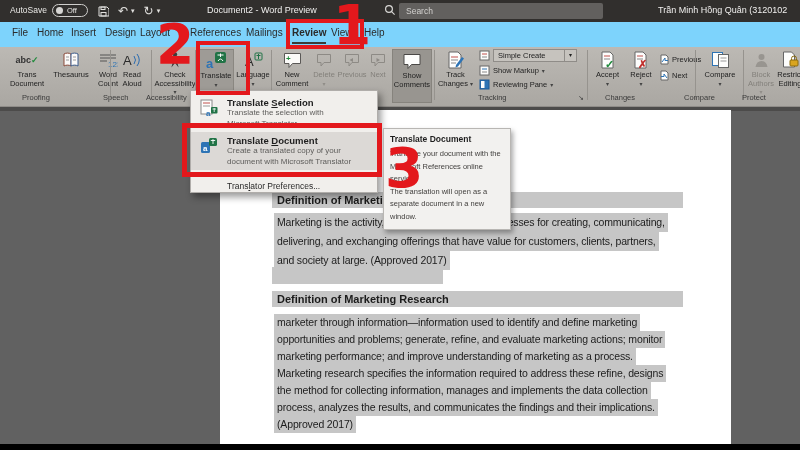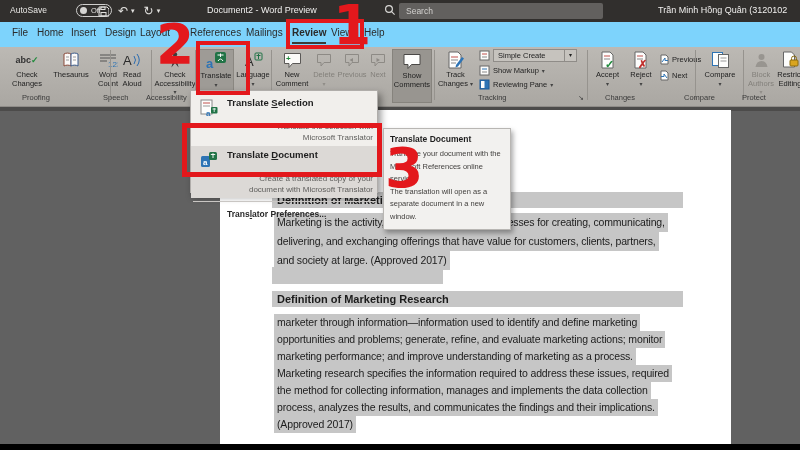--- a/index.html
+++ b/index.html
@@ -4,21 +4,21 @@
 <style>
   * { box-sizing: border-box; margin: 0; padding: 0; }
   body { margin: 0; background: #222; }
   .screen {
     position: relative; width: 800px; height: 450px; overflow: hidden;
     font-family: "Liberation Sans", sans-serif; background: #616161; padding-left: 12px;
   }
   
   .titlebar { position: absolute; left:0; top:0; width:800px; height:22px; background:#312f2d; color:#e9e8e6; }
   .autosave { position:absolute; left:10px; top:5px; font-size:8.5px; }
-  .as-pill { position:absolute; left:52px; top:4px; width:36px; height:13px; border:1px solid #cfcecc; border-radius:7px;margin-left:24px; }
+  .as-pill { position:absolute; left:52px; top:4px; width:36px; height:13px; border:1px solid #cfcecc; border-radius:7px; }
   .as-knob { position:absolute; left:3px; top:2px; width:7px; height:7px; border-radius:50%; background:#d6d5d3; }
   .as-off { position:absolute; left:14px; top:1px; font-size:7.5px; color:#e9e8e6; }
   .qat { position:absolute; top:0; height:22px; display:flex; align-items:center; gap:9px; left:98px; font-size:12px; color:#e2e1df; }
   .qat .sm { font-size:7px; margin-left:-6px; }
   .doc-title { position:absolute; left:207px; top:5px; font-size:9px; color:#f0efee; }
   .search-glyph { position:absolute; left:384px; top:4px; }
   .searchbox { position:absolute; left:399px; top:3px; width:204px; height:16px; background:#62605e; border-radius:2px; font-size:8.5px; color:#d2d1cf; line-height:16px; padding-left:7px; }
   .username { position:absolute; left:658px; top:5px; font-size:9px; color:#f0efee; white-space:nowrap; }
   
   .tabrow { position:absolute; left:0; top:22px; width:800px; height:25px; background:#7dd3fc; }
@@ -50,24 +50,24 @@
   .dpara { position:absolute; left:54px; }
   .dline { display:table; background:#c6c6c6; font-size:10.5px; letter-spacing:-0.15px; color:#1c1c1c; line-height:13px; padding:2px 3px; height:17px; }
   .p1 .dline { height:19px; padding-top:3px; }
   .emptyband { position:absolute; left:52px; top:157px; width:171px; height:17px; background:#c6c6c6; }
   .bottombar { position:absolute; left:0; top:444px; width:800px; height:6px; background:#000; }
   
   .menu { position:absolute; left:190px; top:90px; width:188px; height:103px; background:#f1efec; border:1px solid #b0adaa; box-shadow:3px 4px 7px rgba(0,0,0,.4); z-index:5; padding-top:3px; }
   .mi { position:relative; padding:3px 4px 3px 36px; }
   .mi.hover { background:#dcd9d6; }
   .mi-title { font-size:9.5px; font-weight:bold; color:#1e1e1e; }
-  .mi-desc { font-size:8px; line-height:10.5px; color:#5e5d5b; margin-top:14px;text-align:right; }
+  .mi-desc { font-size:8px; line-height:10.5px; color:#5e5d5b; margin-top:0; }
   .mi-icon { position:absolute; left:9px; top:5px; }
   .msep { height:1px; background:#c9c6c3; margin:3px 2px; }
-  .mi-pref { font-size:8.5px; color:#2a2a2a; padding:4px 4px 4px 36px;font-weight:bold; }
+  .mi-pref { font-size:8.5px; color:#2a2a2a; padding:4px 4px 4px 36px; }
   .accel { text-decoration:underline; }
   
   .tooltip { position:absolute; left:383px; top:128px; width:128px; background:#f2f1ef; border:1px solid #b8b6b3; box-shadow:2px 3px 5px rgba(0,0,0,.35); z-index:6; padding:5px 6px 6px 6px; }
   .tt-title { font-size:8.5px; font-weight:bold; color:#1e1e1e; margin-bottom:4px; }
   .tt-line { font-size:7.5px; line-height:12.5px; color:#413f3d; }
   
   .rbox { position:absolute; border:4px solid #e3181c; z-index:9; }
   .rdigit { position:absolute; font-size:55px; font-weight:800; color:#e3181c; z-index:10; line-height:1; font-family:"DejaVu Sans", sans-serif; }
   .box1 { left:286px; top:19px; width:78px; height:30px; }
   .box2 { left:196px; top:41px; width:54px; height:54px; }
@@ -124,21 +124,21 @@
       <span class="tab">View</span>
       <span class="tab">Help</span>
     </div>
 
   <div class="ribbon">
 
     <div class="rbtn" style="left:4px;width:46px">
       <span class="ric">
           <span style="font-size:9px;font-weight:bold;color:#333">abc<span style="color:#1f8a3b">✓</span></span>
         </span>
-      <span>Check Changes</span>
+      <span>Trans Document</span>
     </div>
     <div class="rbtn" style="left:51px;width:40px">
       <span class="ric">
           <svg width="18" height="16" viewBox="0 0 18 16">
             <path d="M9 2C7 .8 4 .8 2 2v12c2-1.2 5-1.2 7 0z" fill="#fbfaf9" stroke="#8a4a3a"></path>
             <path d="M9 2c2-1.2 5-1.2 7 0v12c-2-1.2-5-1.2-7 0z" fill="#fbfaf9" stroke="#3a5a8a"></path>
             <line x1="4" y1="5" x2="7" y2="5" stroke="#999"></line>
             <line x1="11" y1="5" x2="14" y2="5" stroke="#999"></line>
             <line x1="4" y1="8" x2="7" y2="8" stroke="#999"></line>
             <line x1="11" y1="8" x2="14" y2="8" stroke="#999"></line>
@@ -397,21 +397,21 @@
           <div class="dline">Marketing is the activity, set of institutions, and processes for creating, communicating,</div>
           <div class="dline">delivering, and exchanging offerings that have value for customers, clients, partners,</div>
           <div class="dline">and society at large. (Approved 2017)</div>
         </div>
       <div class="emptyband"></div>
       <div class="h-band" style="top:181px">Definition of Marketing Research</div>
       <div class="dpara" style="top:204px">
           <div class="dline">marketer through information—information used to identify and define marketing</div>
           <div class="dline">opportunities and problems; generate, refine, and evaluate marketing actions; monitor</div>
           <div class="dline">marketing performance; and improve understanding of marketing as a process.</div>
-          <div class="dline">Marketing research specifies the information required to address these issues, required</div>
+          <div class="dline">Marketing research specifies the information required to address these refine, designs</div>
           <div class="dline">the method for collecting information, manages and implements the data collection</div>
           <div class="dline">process, analyzes the results, and communicates the findings and their implications.</div>
           <div class="dline">(Approved 2017)</div>
         </div>
     </div>
   </div>
   <div class="bottombar"></div>
 
   <div class="menu">
     <div class="mi">

